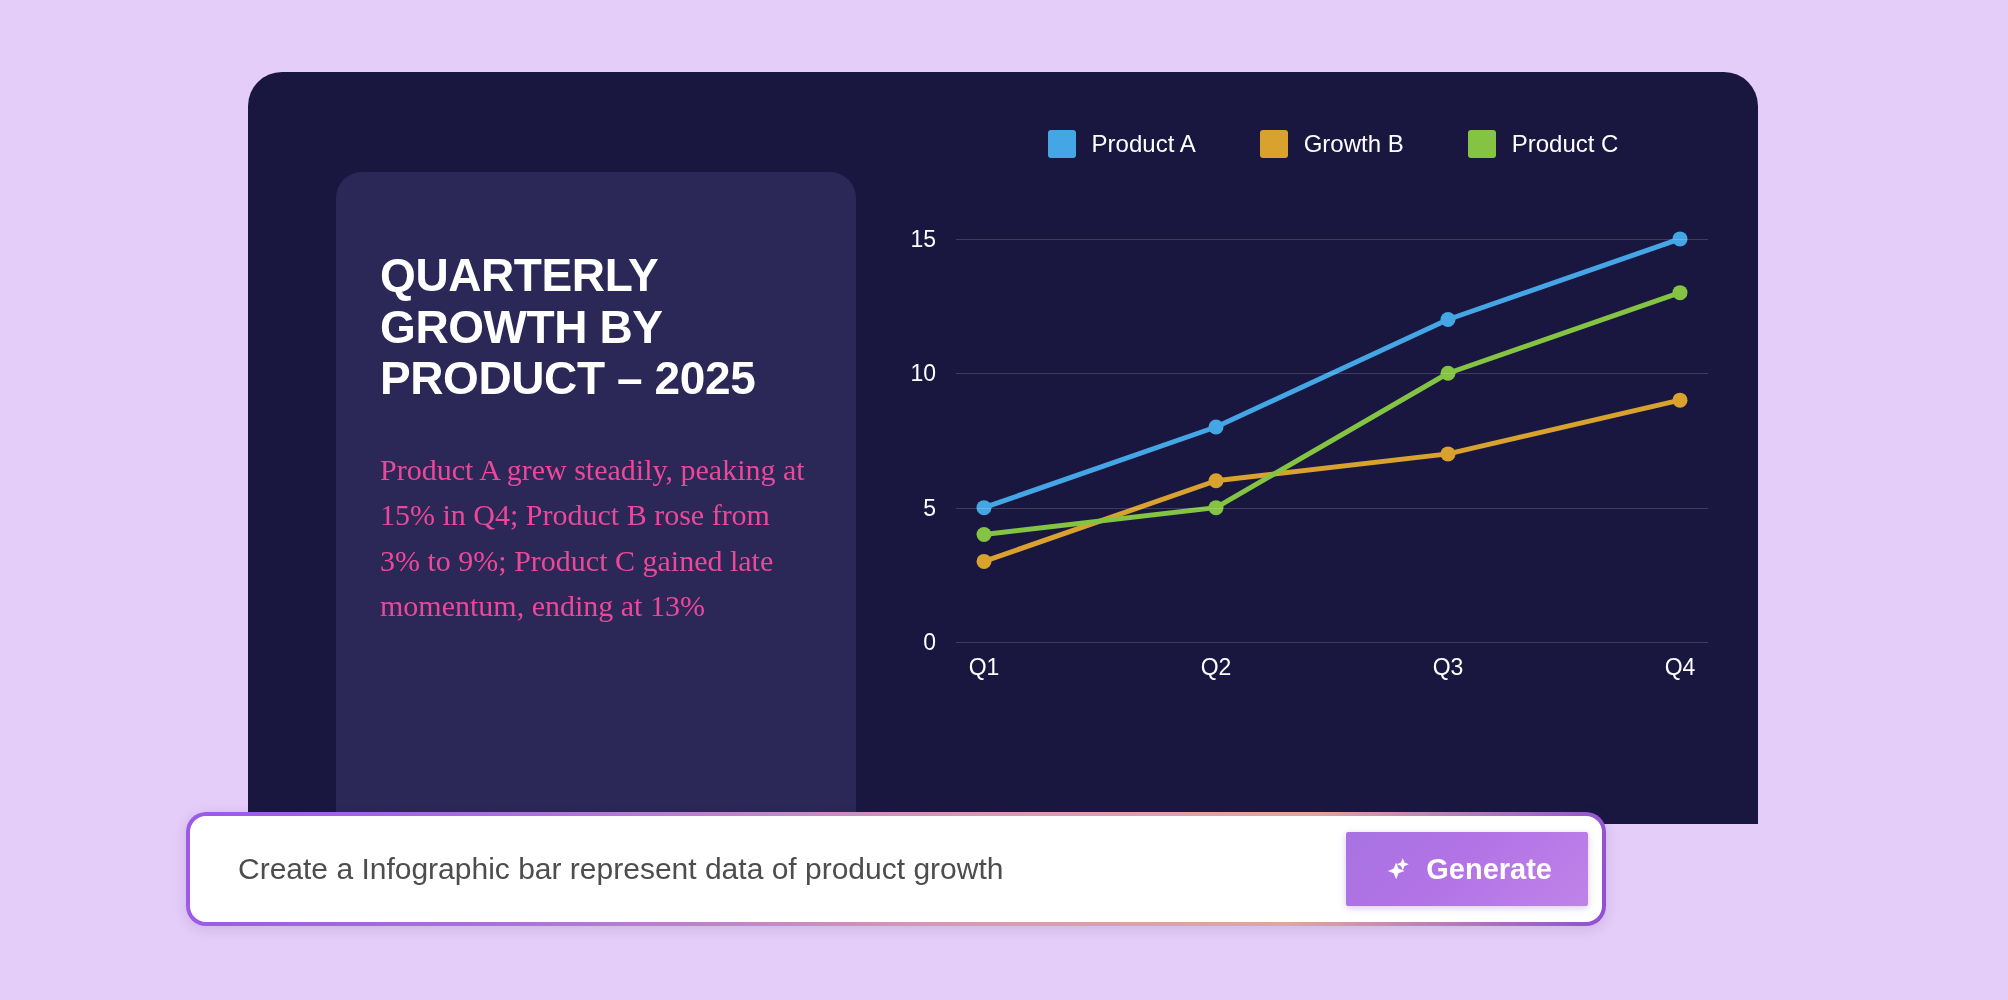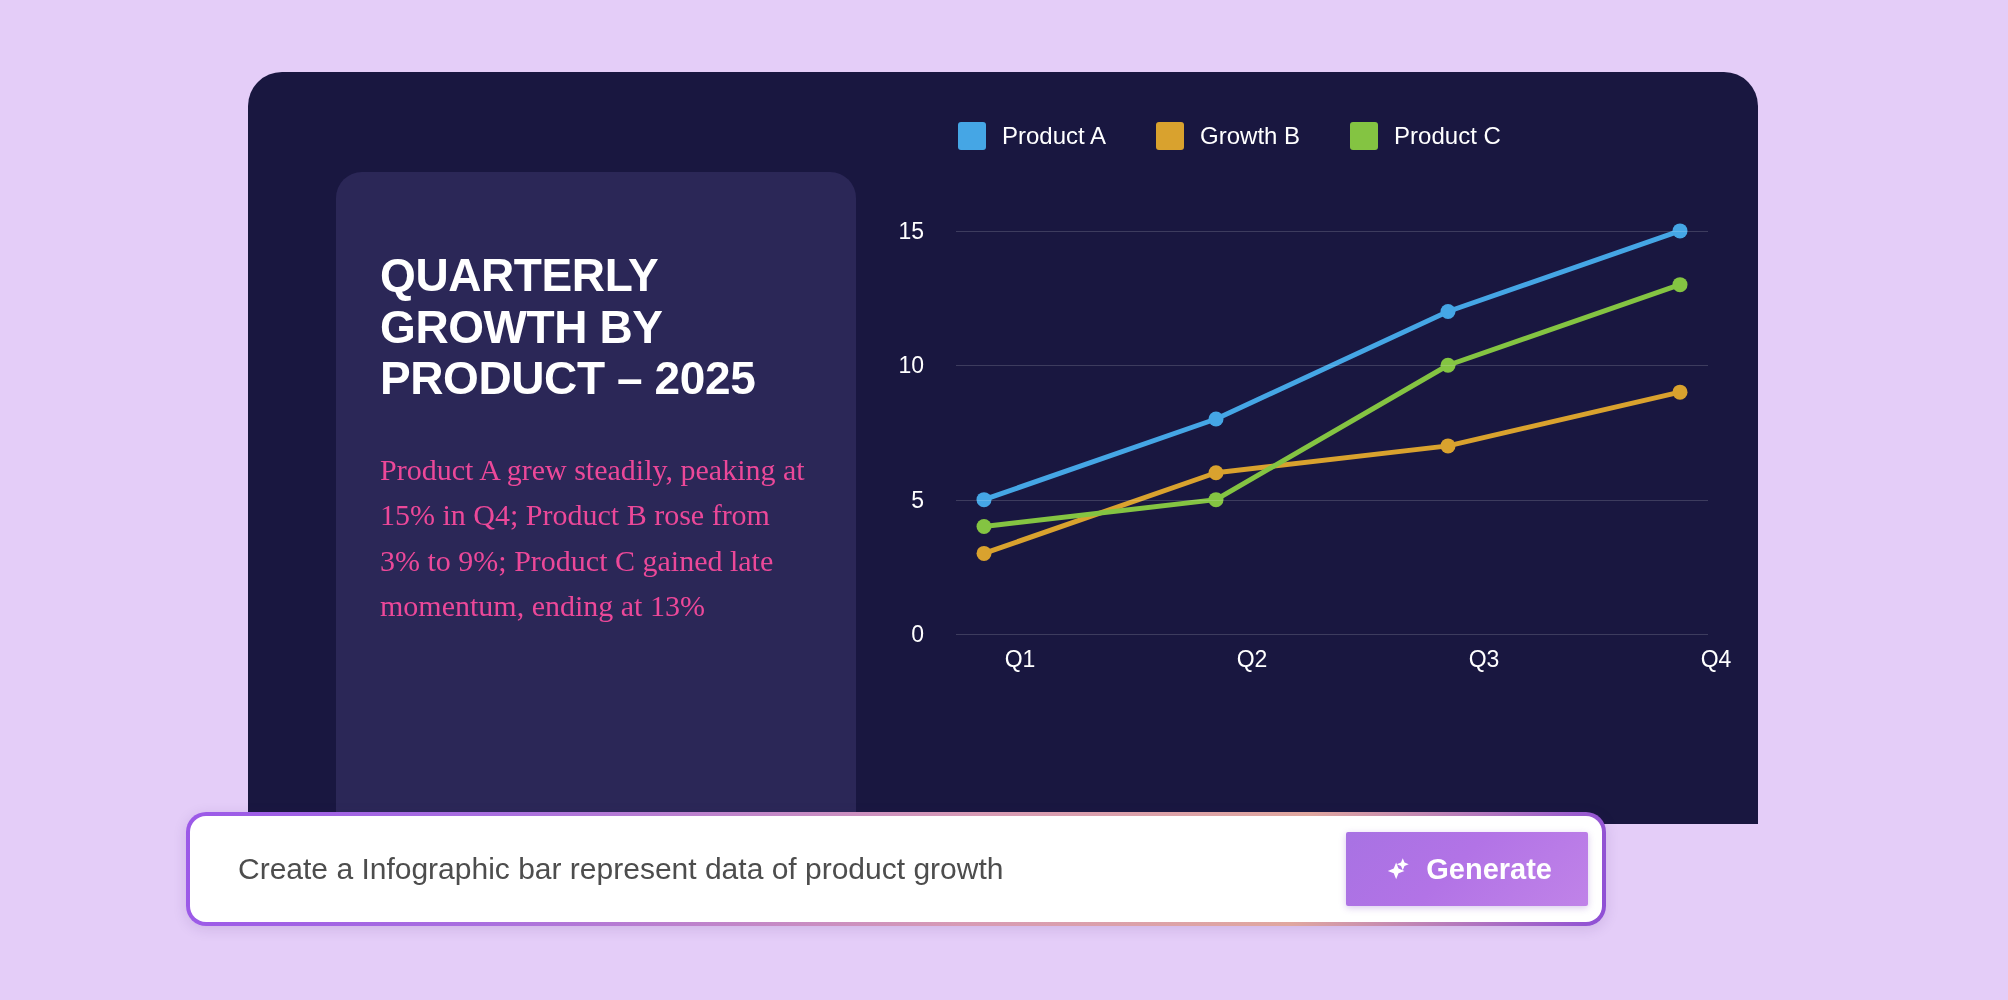--- a/index.html
+++ b/index.html
@@ -50,42 +50,44 @@
   .chart-region {
     position: absolute;
     left: 640px; top: 42px;
     width: 820px; height: 710px;
   }
 
   
   .legend {
     display: flex;
     align-items: center;
-    gap: 50px;
+    justify-content: center;
+    gap: 64px;
     margin-left: 70px;
     height: 44px;
+    margin-top: 8px;
   }
   .legend-item { display: flex; align-items: center; gap: 16px; }
   .legend-swatch { width: 28px; height: 28px; border-radius: 3px; }
   .legend-label { color: #ffffff; font-size: 24px; font-weight: 400; }
 
   
   .plot-wrap {
     position: relative;
     margin-top: 46px;
     height: 430px;
   }
   .y-axis {
     position: absolute;
     left: 0; top: 0; bottom: 0;
     width: 52px;
   }
   .y-tick {
     position: absolute;
-    right: 16px;
+    right: 4px;
     transform: translateY(-50%);
     color: #ffffff;
     font-size: 23px;
     font-weight: 500;
     text-align: right;
   }
   .plot-area {
     position: absolute;
     left: 68px; right: 0; top: 0; bottom: 0;
   }
@@ -103,21 +105,20 @@
     top: 430px;
     height: 40px;
   }
   .x-tick {
     position: absolute;
     transform: translateX(-50%);
     color: #ffffff;
     font-size: 23px;
     font-weight: 500;
     top: 12px;
-    margin-left: 36px;
   }
 
   
   .prompt-bar {
     position: absolute;
     left: 186px; top: 812px;
     width: 1420px; height: 114px;
     border-radius: 20px;
     padding: 4px;
     background: linear-gradient(100deg, #9b59e8 0%, #a96fdf 22%, #d79ab4 55%, #e0a79f 78%, #8e4fd6 100%);

